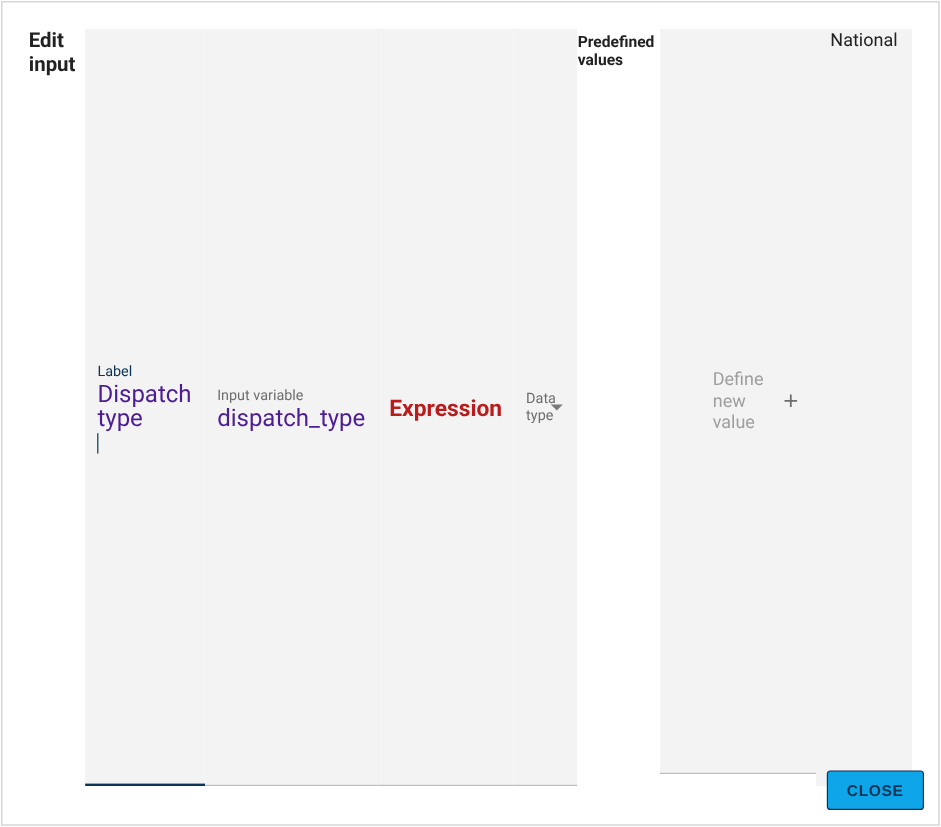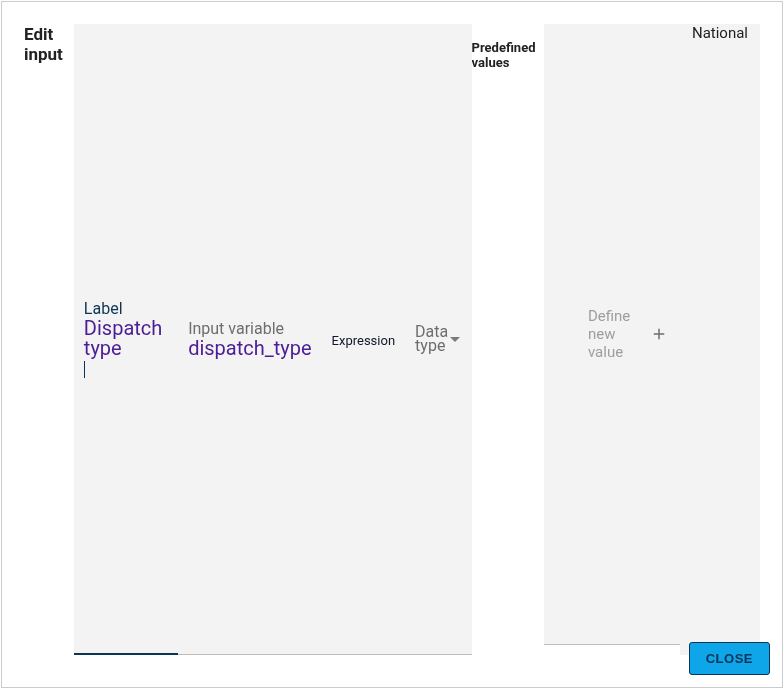--- a/index.html
+++ b/index.html
@@ -42,21 +42,21 @@
     justify-content: center;
   }
   .field.focused {
     border-bottom: 2px solid #0b3556;
     padding-bottom: 5px;
   }
   .field.focused .floating-label {
     color: #0b3556;
   }
   .floating-label {
-    font-size: 16px;
+    font-size: 12px;
     color: #6e6e6e;
     line-height: 14px;
     margin-bottom: 2px;
   }
   .field-value {
     font-size: 20px;
     color: #4c1d95;
     line-height: 20px;
   }
   .field-input {
@@ -65,39 +65,40 @@
   .caret {
     display: inline-block;
     width: 1px;
     height: 17px;
     background: #0b3556;
     vertical-align: -3px;
     animation: blink 1s step-start infinite;
   }
   @keyframes blink { 50% { opacity: 0; } }
   .placeholder-only {
-    font-size: 13px;
-    color: #0f172a;
+    font-size: 19px;
+    color: #b91c1c;
+    font-weight: bold;
   }
   .select-arrow {
     position: absolute;
     right: 12px;
     top: 50%;
     margin-top: -2px;
     width: 0;
     height: 0;
     border-left: 5px solid transparent;
     border-right: 5px solid transparent;
     border-top: 5px solid #7a7a7a;
   }
   .section-heading {
     font-size: 13px;
     font-weight: 700;
     color: #222;
-    margin-top: 16px;
+    margin-top: 4px;
     margin-bottom: 14px;
   }
   .new-value {
     background: #f3f3f3;
     border-bottom: 1px solid #bdbdbd;
     min-height: 52px;
     padding: 0 12px;
     display: flex;
     align-items: center;
     justify-content: space-between;

